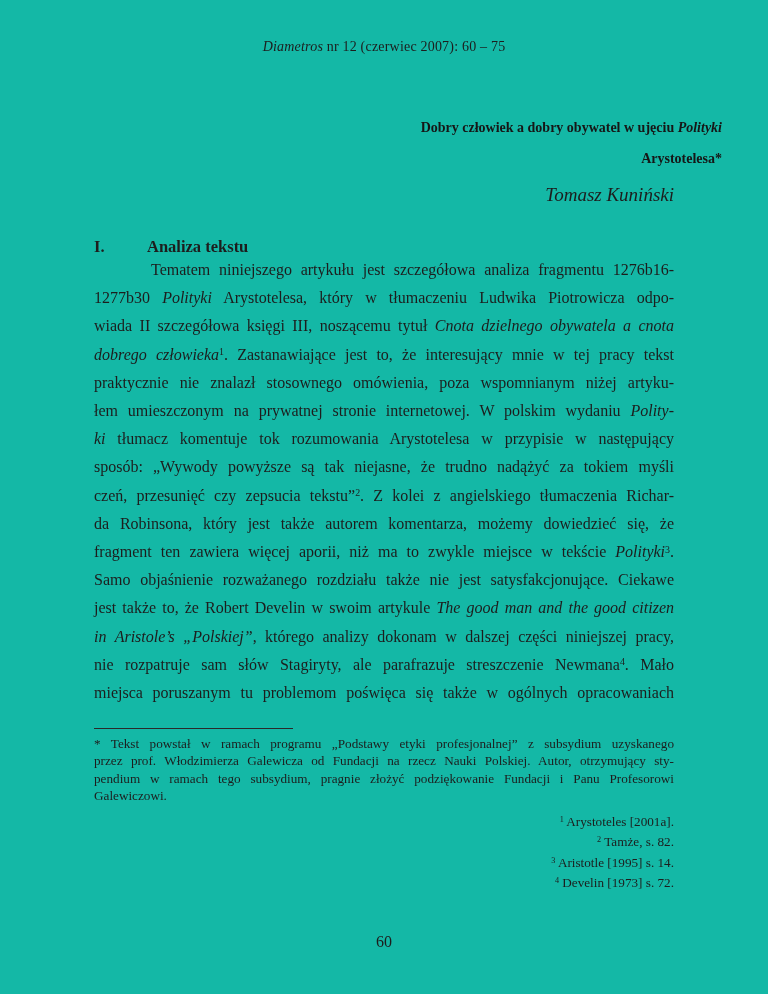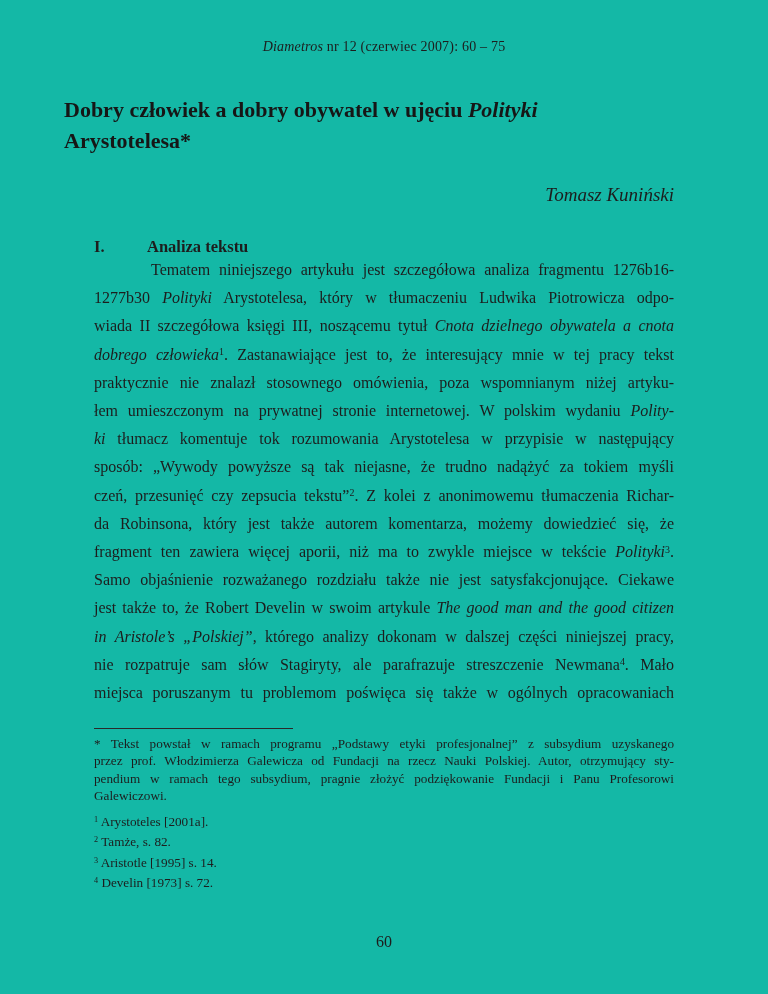--- a/index.html
+++ b/index.html
@@ -24,23 +24,23 @@
     width: 580px;
     text-align: center;
     font-size: 14px;
     letter-spacing: 0.2px;
   }
   .article-title {
     position: absolute;
     top: 94px;
     left: 64px;
     width: 640px;
-    margin: 0;
-    text-align: left;
-    font-size: 22px;
+    margin: 18px;
+    text-align: right;
+    font-size: 14px;
     font-weight: bold;
     line-height: 31px;
     color: #161616;
   }
   .author {
     position: absolute;
     top: 184px;
     left: 94px;
     width: 580px;
     text-align: right;
@@ -94,21 +94,21 @@
     width: 199px;
     height: 1px;
     background: #2a2a2a;
     margin: 0 0 6px 0;
   }
   .fn-block { margin: 0 0 5px 0; }
   .fn-items { margin-top: 9px; }
   .fn-item {
     line-height: 15px;
     margin-bottom: 5.5px;
-    text-align: left;
+    text-align: right;
   }
   .page-number {
     position: absolute;
     top: 933px;
     left: 94px;
     width: 580px;
     text-align: center;
     font-size: 16px;
   }
 </style>
@@ -132,21 +132,21 @@
 
   <div class="body-text">
       <div class="line indent"><span>Tematem niniejszego artykułu jest szczegółowa analiza fragmentu 1276b16-</span></div>
       <div class="line"><span>1277b30 </span><span class="it">Polityki</span><span> Arystotelesa, który w tłumaczeniu Ludwika Piotrowicza odpo-</span></div>
       <div class="line"><span>wiada II szczegółowa księgi III, noszącemu tytuł </span><span class="it">Cnota dzielnego obywatela a cnota</span></div>
       <div class="line"><span class="it">dobrego człowieka</span><sup class="fnref">1</sup><span>. Zastanawiające jest to, że interesujący mnie w tej pracy tekst</span></div>
       <div class="line"><span>praktycznie nie znalazł stosownego omówienia, poza wspomnianym niżej artyku-</span></div>
       <div class="line"><span>łem umieszczonym na prywatnej stronie internetowej. W polskim wydaniu </span><span class="it">Polity-</span></div>
       <div class="line"><span class="it">ki</span><span> tłumacz komentuje tok rozumowania Arystotelesa w przypisie w następujący</span></div>
       <div class="line"><span>sposób: „Wywody powyższe są tak niejasne, że trudno nadążyć za tokiem myśli</span></div>
-      <div class="line"><span>czeń, przesunięć czy zepsucia tekstu”</span><sup class="fnref">2</sup><span>. Z kolei z anonimowemu tłumaczenia Richar-</span></div>
+      <div class="line"><span>czeń, przesunięć czy zepsucia tekstu”</span><sup class="fnref">2</sup><span>. Z kolei z angielskiego tłumaczenia Richar-</span></div>
       <div class="line"><span>da Robinsona, który jest także autorem komentarza, możemy dowiedzieć się, że</span></div>
       <div class="line"><span>fragment ten zawiera więcej aporii, niż ma to zwykle miejsce w tekście </span><span class="it">Polityki</span><sup class="fnref">3</sup><span>.</span></div>
       <div class="line"><span>Samo objaśnienie rozważanego rozdziału także nie jest satysfakcjonujące. Ciekawe</span></div>
       <div class="line"><span>jest także to, że Robert Develin w swoim artykule </span><span class="it">The good man and the good citizen</span></div>
       <div class="line"><span class="it">in Aristole’s „Polskiej”</span><span>, którego analizy dokonam w dalszej części niniejszej pracy,</span></div>
       <div class="line"><span>nie rozpatruje sam słów Stagiryty, ale parafrazuje streszczenie Newmana</span><sup class="fnref">4</sup><span>. Mało</span></div>
       <div class="line"><span>miejsca poruszanym tu problemom poświęca się także w ogólnych opracowaniach</span></div>
     </div>
 
   <div class="footnote-area">

